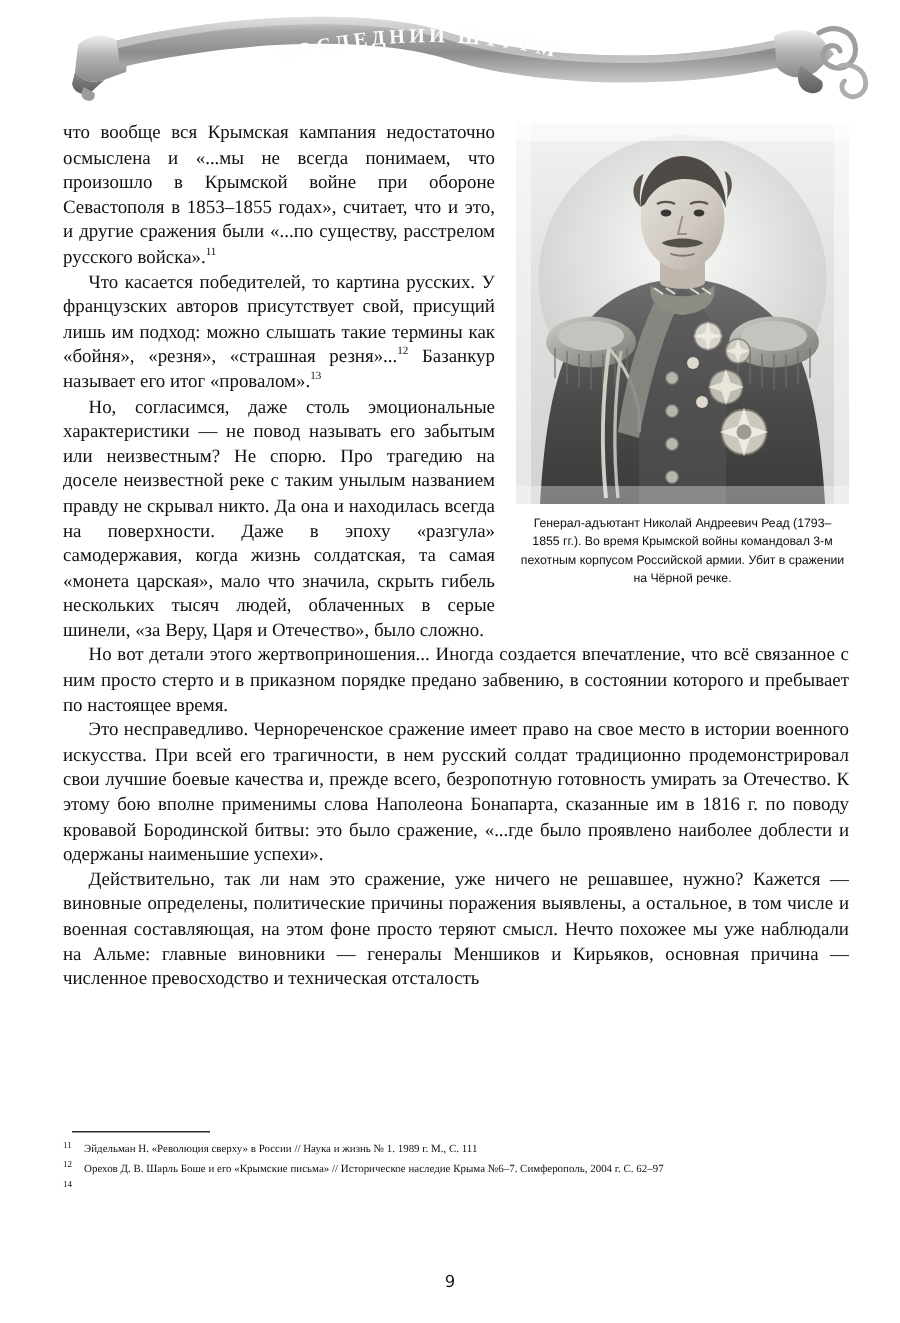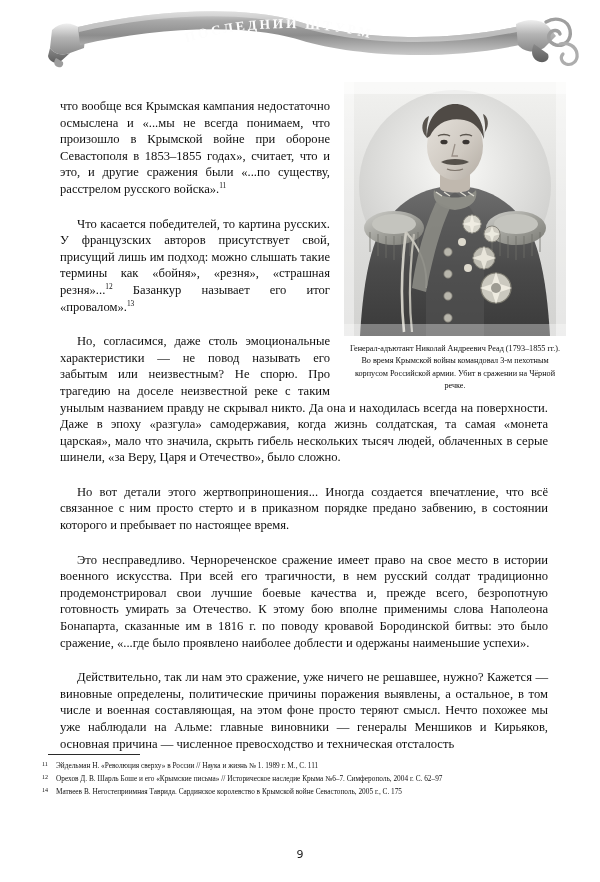--- a/index.html
+++ b/index.html
@@ -53,38 +53,38 @@
     margin: 2px 0 6px 14px;
     shape-margin: 6px;
   }
   .portrait {
     width: 222px;
     height: 254px;
     display: block;
     border: 0;
   }
   .caption {
-    font-family: Liberation Serif, serif;
+    font-family: Liberation Sans, sans-serif;
     font-size: 8.2px;
     line-height: 12.4px;
     text-align: center;
     color: #0d0d0d;
     margin-top: 7px;
     padding: 0 3px;
   }
 
   
   .body-col {
     position: absolute;
     left: 42px;
     top: 80px;
     width: 524px;
   }
   .body-col p {
-    margin: 18px;
+    margin: 0;
     text-align: justify;
     text-justify: inter-word;
     font-size: 12.6px;
     line-height: 16.6px;
     text-indent: 17px;
     hyphens: auto;
   }
   .body-col p.first { text-indent: 0; }
 
   sup.fn {
@@ -313,19 +313,19 @@
     <p>Это несправедливо. Чернореченское сражение имеет право на свое место в истории военного искусства. При всей его трагичности, в нем русский солдат традиционно продемонстрировал свои лучшие боевые качества и, прежде всего, безропотную готовность умирать за Отечество. К этому бою вполне применимы слова Наполеона Бонапарта, сказанные им в 1816 г. по поводу кровавой Бородинской битвы: это было сражение, «...где было проявлено наиболее доблести и одержаны наименьшие успехи».</p>
 
     <p>Действительно, так ли нам это сражение, уже ничего не решавшее, нужно? Кажется — виновные определены, политические причины поражения выявлены, а остальное, в том числе и военная составляющая, на этом фоне просто теряют смысл. Нечто похожее мы уже наблюдали на Альме: главные виновники — генералы Меншиков и Кирьяков, основная причина — численное превосходство и техническая отсталость</p>
   </div>
 
   <div class="footnotes">
     <div class="fn-rule"></div>
     <ol>
       <li><span class="marker">11</span><span>Эйдельман Н. «Революция сверху» в России // Наука и жизнь № 1. 1989 г. М., С. 111</span></li>
       <li><span class="marker">12</span><span>Орехов Д. В. Шарль Боше и его «Крымские письма» // Историческое наследие Крыма №6–7. Симферополь, 2004 г. С. 62–97</span></li>
-      <li><span class="marker">14</span><span>Матвеев В. Негостеприимная Таврида. Сардинское королевство в Крымской войне Севастополь, 2005 г., С. 175</span></li>
+      <li><span class="marker">14</span></li>
     </ol>
   </div>
 
   <div class="page-number">9</div>
 
 </div>
 
 </body></html>

